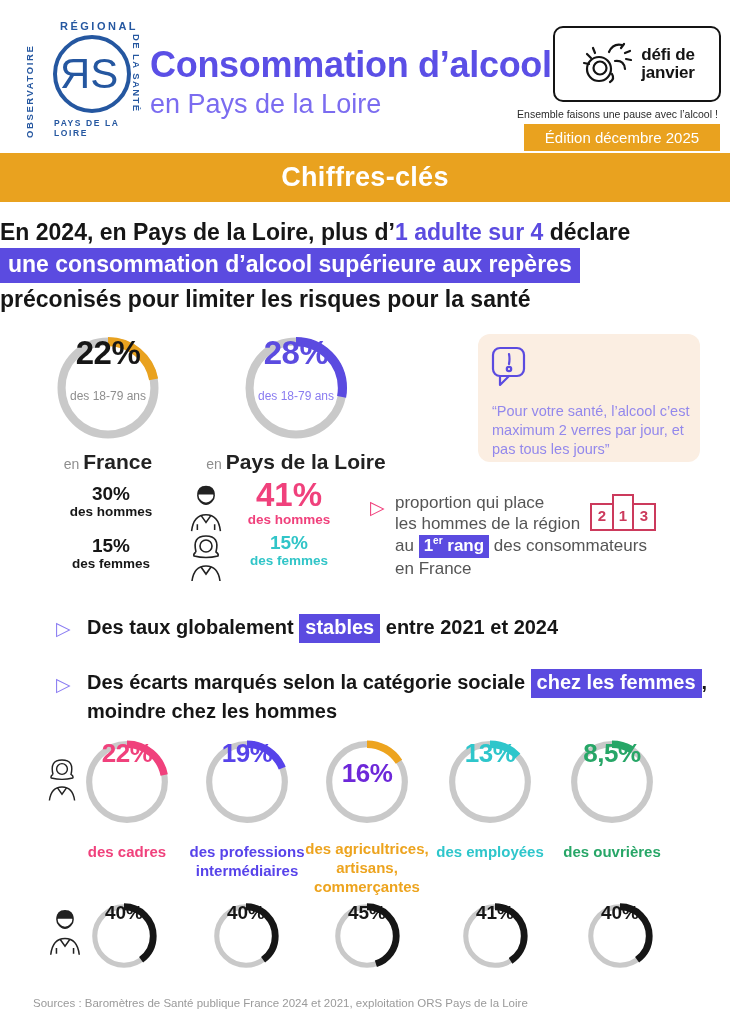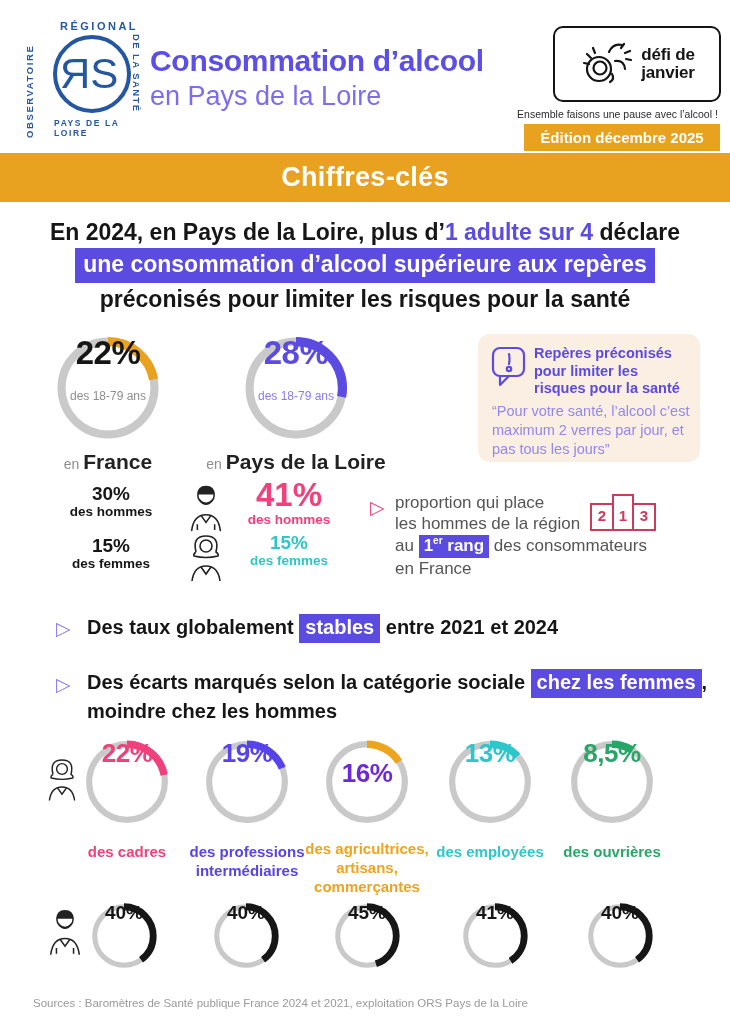--- a/index.html
+++ b/index.html
@@ -14,36 +14,36 @@
              font-size:9.5px;font-weight:bold;letter-spacing:1.6px;}
   .logo-right{position:absolute;right:2px;top:14px;height:104px;writing-mode:vertical-rl;
               font-size:9.5px;font-weight:bold;letter-spacing:1.4px;}
   .logo-bottom{position:absolute;left:30px;bottom:0;font-size:8.5px;font-weight:bold;letter-spacing:1.6px;}
   .logo-circle{position:absolute;left:29px;top:15px;width:70px;height:70px;border:4px solid #2557A0;
                border-radius:50%;display:flex;align-items:center;justify-content:center;}
   .logo-mono{font-size:42px;letter-spacing:-7px;font-weight:500;line-height:1;padding-right:6px;}
   .mirror{display:inline-block;transform:scaleX(-1);}
 
   #main-title{left:150px;top:44px;}
-  .title1{font-size:30px;font-weight:bold;color:#5B4FE6;letter-spacing:-0.3px;}
+  .title1{font-size:36px;font-weight:bold;color:#5B4FE6;letter-spacing:-0.3px;}
   .title2{font-size:27px;font-weight:400;color:#7B6CF0;margin-top:3px;}
 
   #defi-logo{left:553px;top:26px;width:168px;height:76px;border:2.5px solid #141414;border-radius:10px;
              display:flex;align-items:center;justify-content:center;gap:6px;box-sizing:border-box;}
   .defi-text{font-size:17px;font-weight:bold;color:#141414;line-height:1.05;letter-spacing:-0.2px;}
   #tagline{left:505px;top:108px;width:225px;text-align:center;font-size:10.5px;color:#2b2b2b;}
   #edition-badge{left:524px;top:124px;width:196px;height:27px;background:#E9A21F;color:#fff;
-                 font-size:15px;font-weight:bold;display:flex;align-items:center;justify-content:center;}
+                 font-size:15px;font-weight:normal;display:flex;align-items:center;justify-content:center;}
 
   
   #banner{left:0;top:153px;width:730px;height:49px;background:#E9A21F;color:#fff;
           display:flex;align-items:center;justify-content:center;font-size:27px;font-weight:bold;letter-spacing:0.3px;}
 
   
-  #headline{left:0;top:216px;width:730px;text-align:center;font-size:23px;font-weight:bold;line-height:1.32;}
+  #headline{left:0;top:216px;width:730px;font-size:23px;font-weight:bold;line-height:1.32;}
   .hl-purple-text{color:#5B4BE0;}
   .hl-box{background:#5B4BE0;color:#fff;padding:1px 8px 3px 8px;display:inline-block;}
   #headline .line{margin:1px 0;}
 
   
   .donut{position:absolute;}
   .donut svg{position:absolute;left:0;top:0;width:100%;height:100%;}
   .donut circle{fill:none;}
   .donut .bg{stroke:#C9C9C9;}
   .hero .bg{stroke-width:7.5;} .hero .val{stroke-width:8.5;}
@@ -183,21 +183,20 @@
 
   <div class="abs" id="reperes-box">
     <span id="bubble-icon">
       <svg width="36" height="44" viewBox="0 0 36 44" fill="none" stroke="#5B4BE0" stroke-width="2.2" stroke-linejoin="round" stroke-linecap="round">
         <rect x="2" y="2" width="31" height="28" rx="7"></rect>
         <path d="M9 30 v9 l9 -9"></path>
         <path d="M18 8 q1 5 0 10"></path>
         <circle cx="18" cy="23" r="2.2"></circle>
       </svg>
     </span>
-    <div id="reperes-title">Repères préconisés pour limiter les risques pour la santé</div>
     <div id="reperes-quote">“Pour votre santé, l’alcool c’est maximum 2 verres par jour, et pas tous les jours”</div>
   </div>
 
   <div class="stat" style="left:46px;top:484px;width:130px">
     <div class="sval" style="color: rgb(22, 22, 22);">30%</div>
     <div class="slab" style="color: rgb(22, 22, 22);">des hommes</div>
   </div>
 
   <div class="person" style="left:186px;top:482px">
     <svg width="40" height="50" viewBox="0 0 40 52" fill="none" stroke="#222" stroke-width="1.6">

